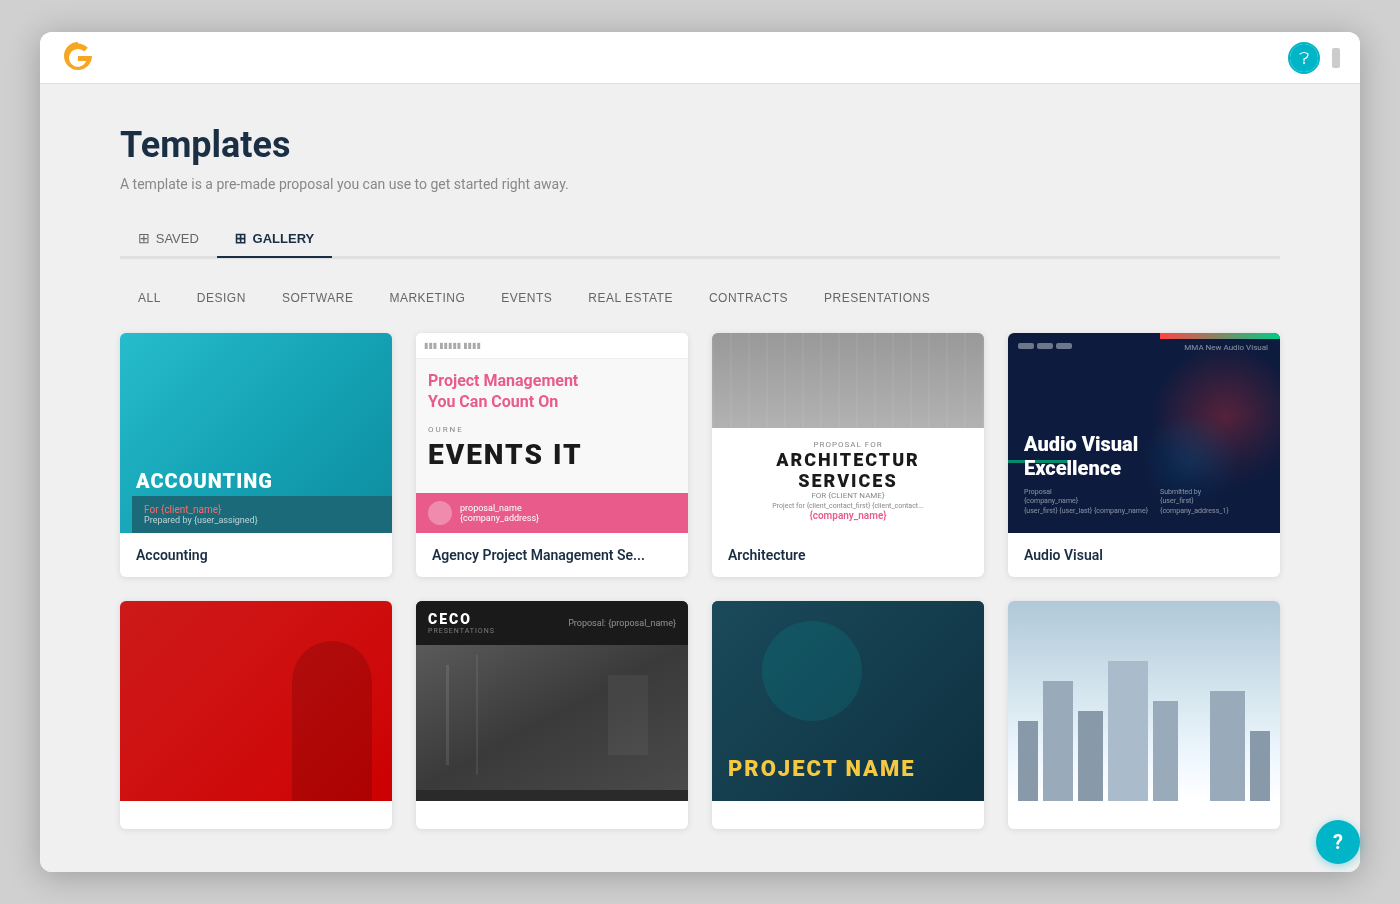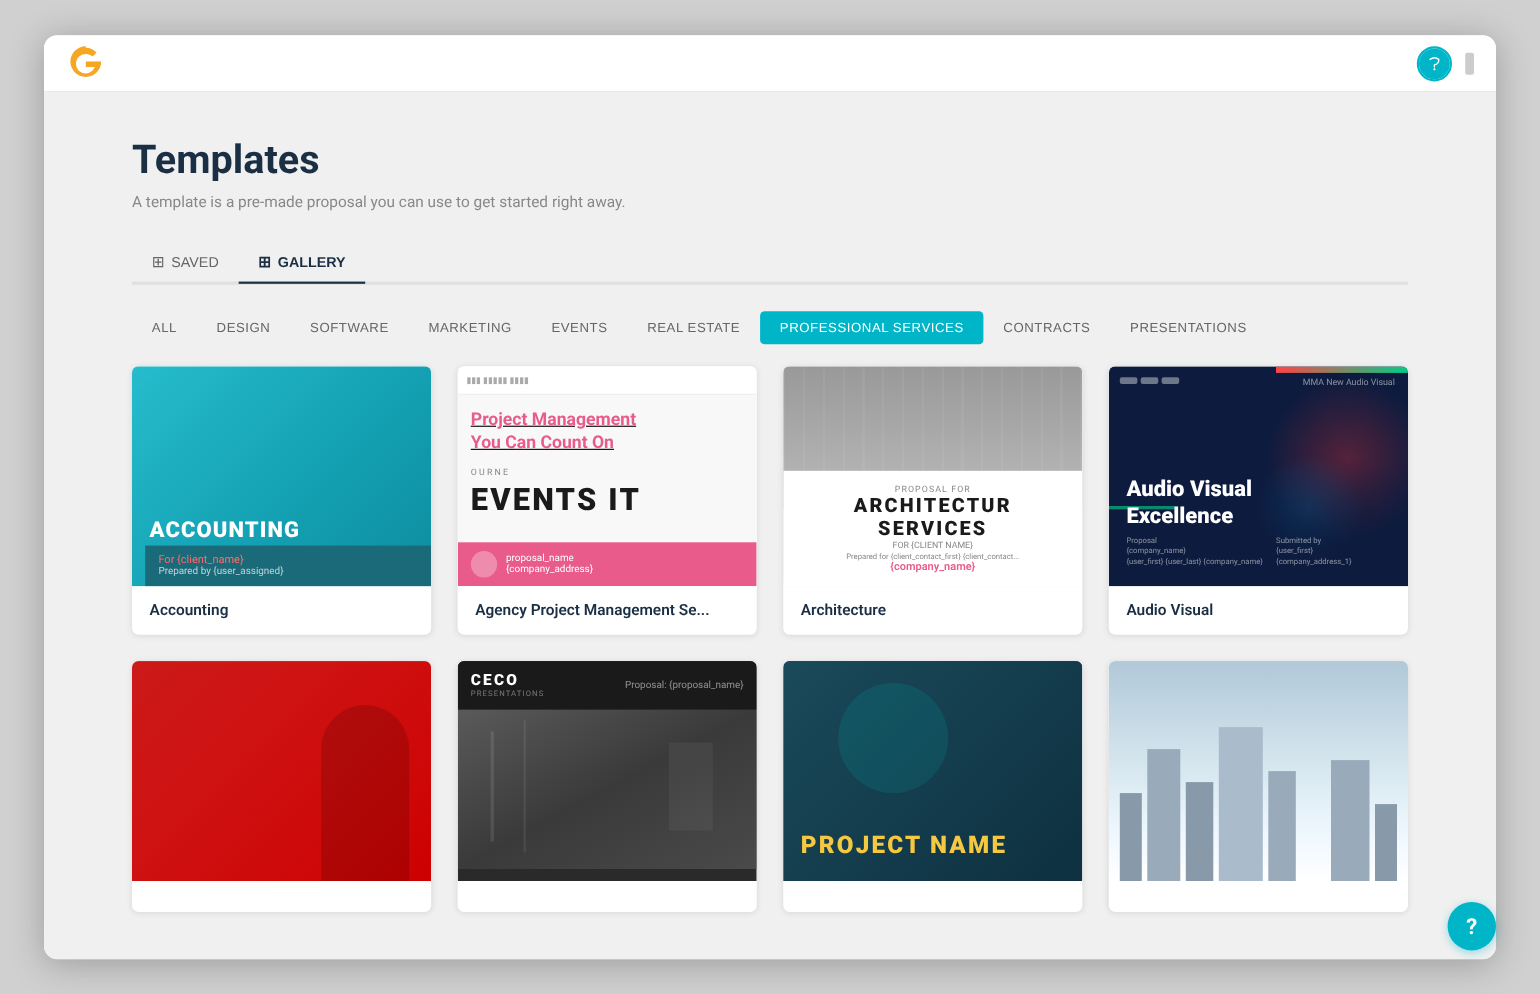--- a/index.html
+++ b/index.html
@@ -212,21 +212,20 @@
       background: white;
       padding: 8px;
       border-bottom: 1px solid #eee;
       font-size: 9px;
       color: #888;
       display: flex;
       gap: 4px;
     }
     .card-agency-title-block {
       padding: 12px;
-      text-decoration: underline;
     }
     .card-agency-main-title {
       font-size: 16px;
       font-weight: 700;
       color: #e85b8a;
       line-height: 1.3;
     }
     .card-agency-big {
       font-size: 28px;
       font-weight: 900;
@@ -491,21 +490,20 @@
 
     <div class="section-divider"></div>
 
     <div class="filter-row">
       <button class="filter-btn">ALL</button>
       <button class="filter-btn">DESIGN</button>
       <button class="filter-btn">SOFTWARE</button>
       <button class="filter-btn">MARKETING</button>
       <button class="filter-btn">EVENTS</button>
       <button class="filter-btn">REAL ESTATE</button>
-      <button class="filter-btn active">PROFESSIONAL SERVICES</button>
       <button class="filter-btn">CONTRACTS</button>
       <button class="filter-btn">PRESENTATIONS</button>
     </div>
 
     <div class="cards-grid">
 
       <div class="card">
         <div class="card-image">
           <div class="card-accounting" style="height:200px">
             <div class="card-accounting-overlay"></div>
@@ -547,21 +545,21 @@
         <div class="card-image">
           <div class="card-architecture" style="height:200px; background: linear-gradient(to bottom, #b0b8c0 0%, #d8d8d8 100%);">
             <div style="position:absolute; top:0; left:0; right:0; height: 130px; background: linear-gradient(to bottom, #8a8a8a 0%, #b0b0b0 100%); overflow:hidden;">
 
               <div style="width:100%; height:100%; background: repeating-linear-gradient(90deg, rgba(255,255,255,0.05) 0px, rgba(255,255,255,0.05) 2px, transparent 2px, transparent 18px), linear-gradient(to bottom, #999 0%, #bbb 100%);"></div>
             </div>
             <div class="card-arch-content">
               <div class="card-arch-label">PROPOSAL FOR</div>
               <div class="card-arch-title">ARCHITECTUR<br>SERVICES</div>
               <div class="card-arch-sub">FOR {CLIENT NAME}</div>
-              <div style="font-size:7px; color:#888; margin-top:2px;">Prepared for {client_contact_first} {client_contact...</div>
+              <div style="font-size:7px; color:#888; margin-top:2px;">Project for {client_contact_first} {client_contact...</div>
               <div class="card-arch-company">{company_name}</div>
             </div>
           </div>
         </div>
         <div class="card-label">Architecture</div>
       </div>
 
       <div class="card">
         <div class="card-image">
           <div class="card-av" style="height:200px">

